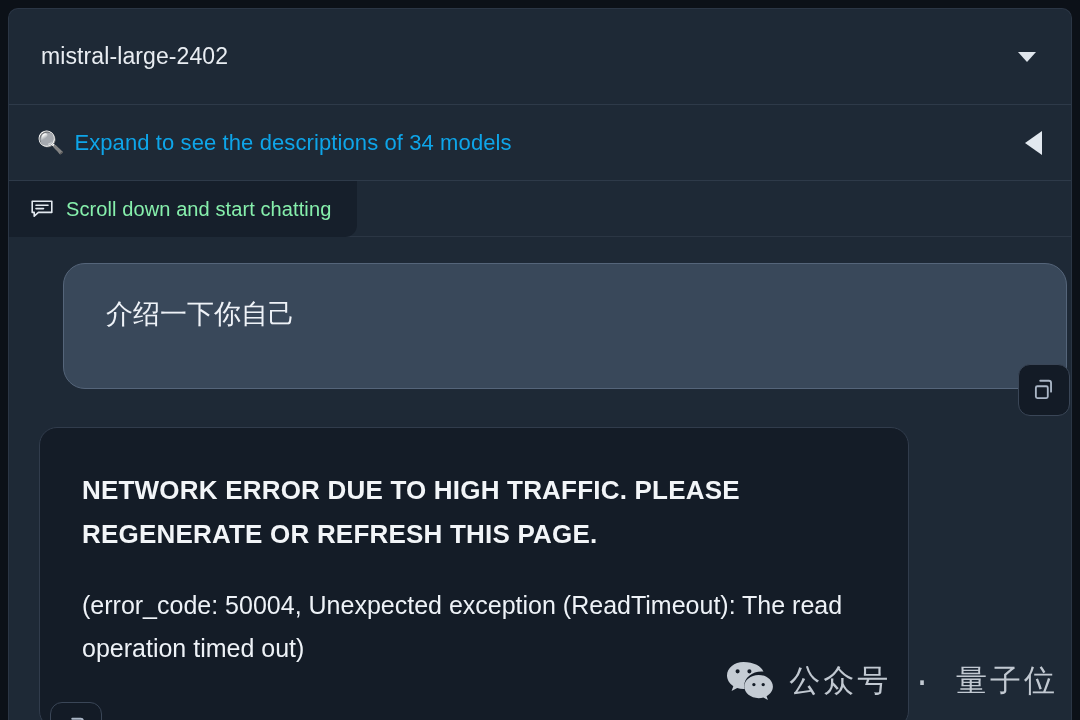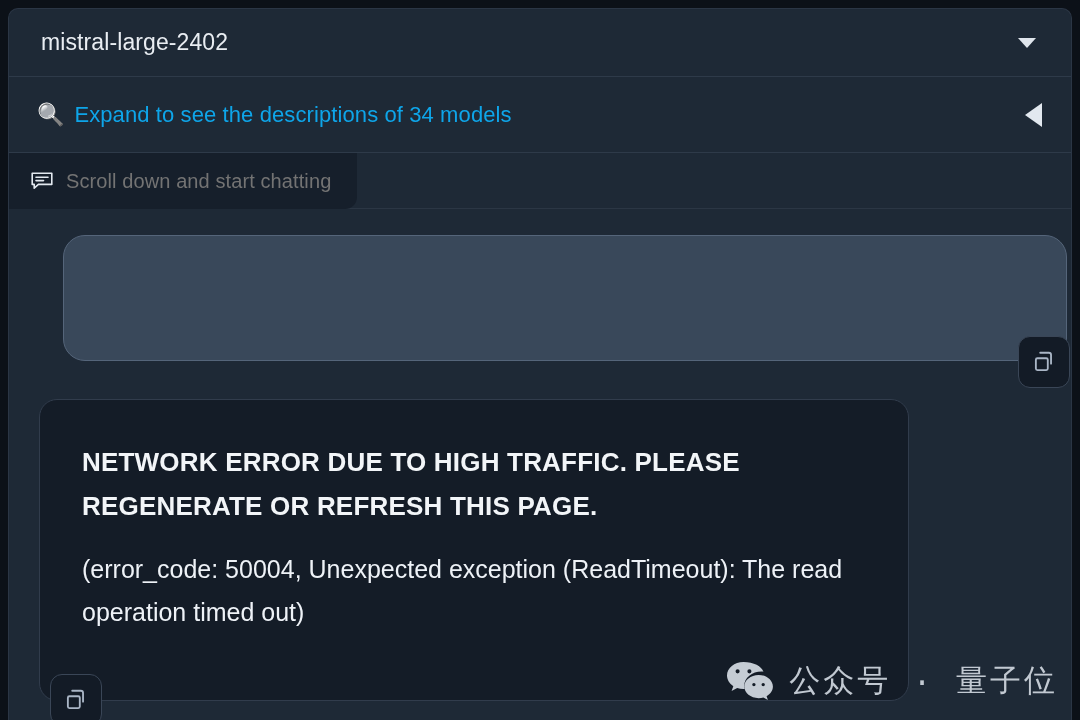--- a/index.html
+++ b/index.html
@@ -23,21 +23,21 @@
     background: #1e2936;
     border-radius: 10px 10px 0 0;
     border: 1px solid #2b3645;
     border-bottom: none;
     overflow: hidden;
   }
 
   
   .model-row {
     position: relative;
-    height: 68px;
+    height: 96px;
     border-bottom: 1px solid #2e3a49;
     display: flex;
     align-items: center;
     padding: 0 17px 0 32px;
   }
   .model-name {
     font-size: 23px;
     color: #e9edf2;
     letter-spacing: 0.1px;
     flex: 1;
@@ -97,21 +97,21 @@
     padding: 0 26px 0 22px;
     display: flex;
     align-items: center;
     gap: 12px;
     background: #161f2b;
     border-radius: 0 0 12px 0;
     cursor: pointer;
   }
   .tab-label {
     font-size: 20px;
-    color: #737373;
+    color: #86efac;
     letter-spacing: 0.1px;
   }
   .chat-bubble-icon { width: 24px; height: 22px; display: block; }
 
   
   .conversation {
     position: relative;
     height: 504px;
     padding: 0;
   }
@@ -153,21 +153,21 @@
     min-height: 302px;
   }
   .err-head {
     font-size: 26px;
     font-weight: bold;
     color: #f2f5f8;
     line-height: 1.7;
     letter-spacing: 0.2px;
   }
   .err-detail {
-    margin-top: 20px;
+    margin-top: 28px;
     font-size: 25px;
     color: #eef2f7;
     line-height: 1.72;
   }
 
   
   .copy-btn {
     position: absolute;
     width: 52px;
     height: 52px;
@@ -229,20 +229,21 @@
         </svg>
       </span>
       <span class="tab-label">Scroll down and start chatting</span>
     </div>
   </div>
 
   <div class="conversation">
 
     <div class="user-row">
       <div class="user-bubble">
+        <div class="user-text">介绍一下你自己</div>
         <div class="copy-btn user-copy">
           <span>
             <svg class="copy-icon" viewBox="0 0 24 24" fill="none" stroke="#aab6c6" stroke-width="1.7" stroke-linecap="round" stroke-linejoin="round">
               <path d="M8.5 3.5h8a2 2 0 0 1 2 2v8"></path>
               <rect x="4.5" y="8.5" width="11" height="11" rx="1.4"></rect>
             </svg>
           </span>
         </div>
       </div>
     </div>

